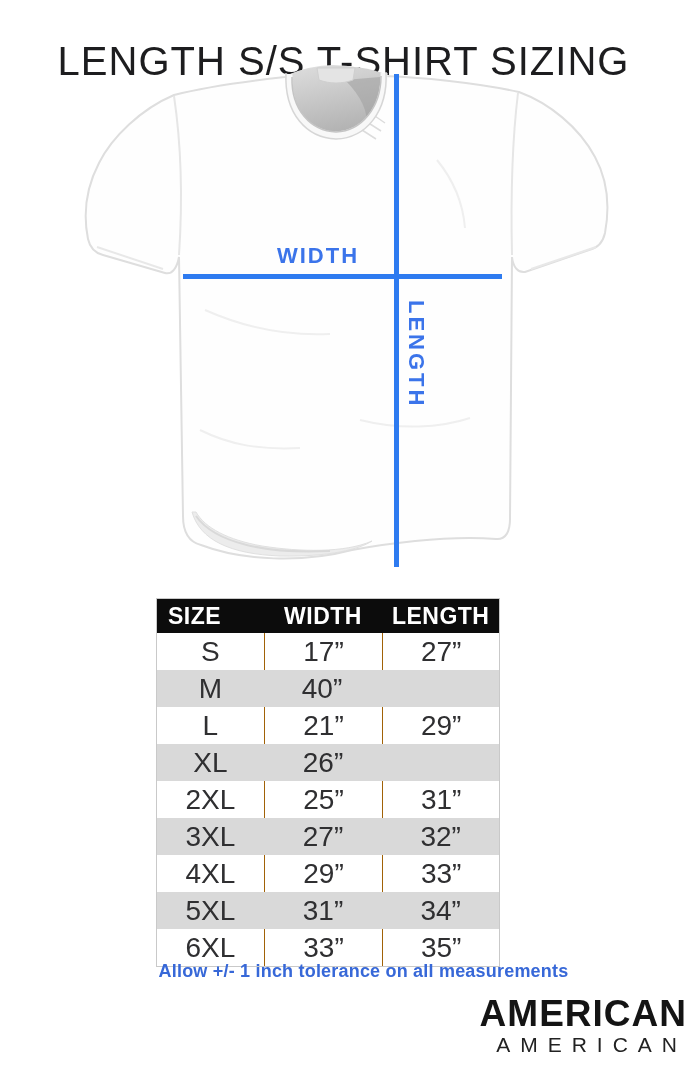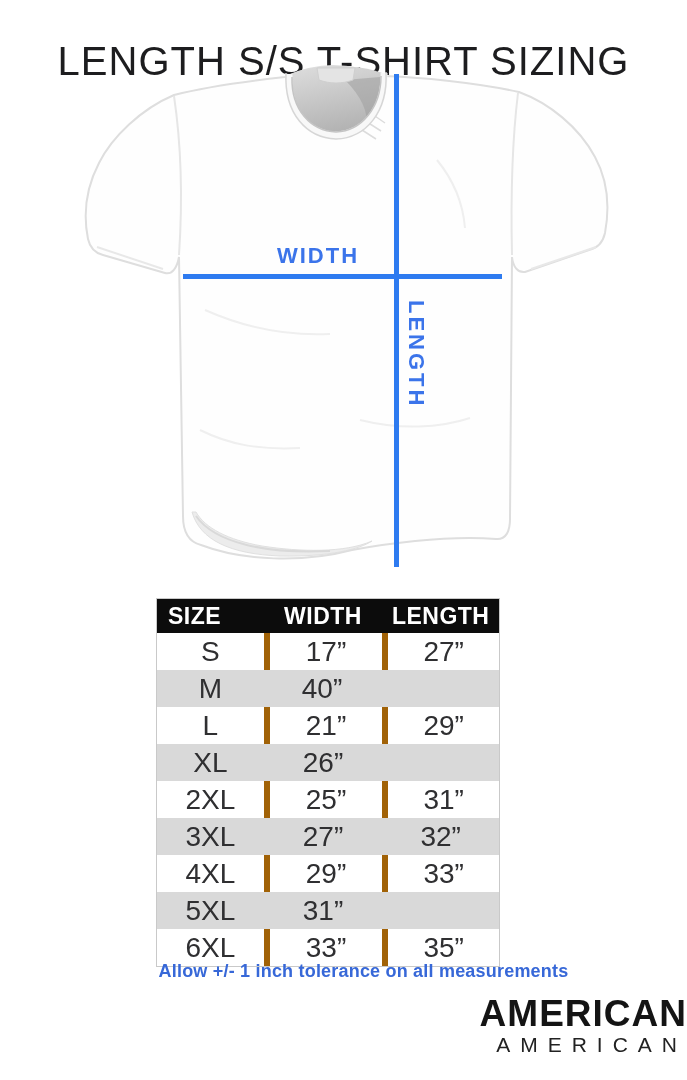--- a/index.html
+++ b/index.html
@@ -30,21 +30,21 @@
   }
   .col-size{width:31.2%;box-sizing:border-box;}
   .col-width{width:34.7%;box-sizing:border-box;}
   .col-length{width:34.1%;box-sizing:border-box;}
   .thead .col-size{padding-left:11px;text-align:left;}
   .thead .col-width,.thead .col-length{text-align:center;}
   .trow{display:flex;align-items:center;height:37px;background:#ffffff;
     font-size:28px;font-weight:300;color:#2f2f31;}
   .trow.alt{background:#d9d9d9;}
   .trow .cell{text-align:center;height:100%;display:flex;align-items:center;justify-content:center;}
-  .trow:not(.alt) .cell + .cell{border-left:6px solid #a16207;}
+  .trow:not(.alt) .cell + .cell{border-left:1px solid #a16207;}
   .tolerance-note{
     position:absolute;top:961px;left:0;width:687px;text-align:center;
     color:#3768d8;font-weight:bold;font-size:18px;letter-spacing:0.2px;margin-left:20px;
   }
   .brand{position:absolute;top:995px;left:0;width:687px;text-align:right;color:#141414;}
   .brand-line1{font-size:37px;font-weight:900;letter-spacing:1px;line-height:1.0;}
   .brand-line2{font-size:21px;font-weight:400;letter-spacing:10px;text-indent:10px;color:#222222;margin-top:1px;}
 </style>
 </head>
 <body>
@@ -147,20 +147,21 @@
     <div class="cell col-length">32”</div>
   </div>
   <div class="trow">
     <div class="cell col-size">4XL</div>
     <div class="cell col-width">29”</div>
     <div class="cell col-length">33”</div>
   </div>
   <div class="trow alt">
     <div class="cell col-size">5XL</div>
     <div class="cell col-width">31”</div>
+    <div class="cell col-length">34”</div>
   </div>
   <div class="trow">
     <div class="cell col-size">6XL</div>
     <div class="cell col-width">33”</div>
     <div class="cell col-length">35”</div>
   </div>
 </div>
 
 <div class="tolerance-note">Allow +/- 1 inch tolerance on all measurements</div>
 

